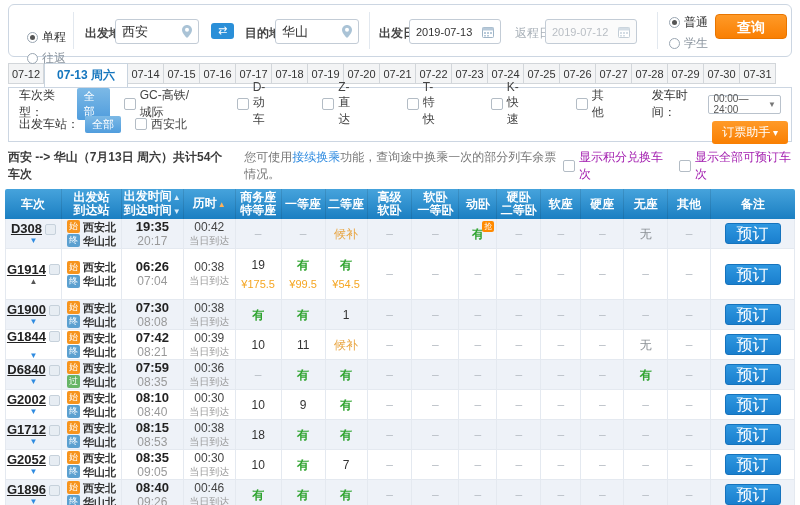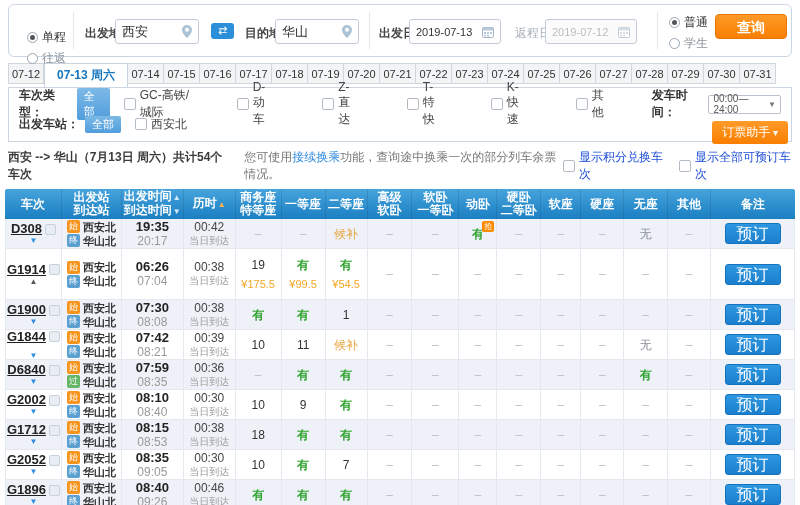--- a/index.html
+++ b/index.html
@@ -33,39 +33,39 @@
   .date-tabs { display:flex; align-items:flex-start; margin:6px 8px 0; height:24px; }
   .tab { width:36px; height:21px; line-height:20px; text-align:center; font-size:11px; color:#333;
     background:#f3f4f5; border:1px solid #d2d6da; border-left:none; cursor:pointer; white-space:nowrap; overflow:hidden; }
   .tab:first-child { border-left:1px solid #d2d6da; }
   .tab.sel { width:84px; height:24px; line-height:23px; background:#fff; color:#1576be;
     font-weight:bold; font-size:12px; border:1px solid #c9d4df; border-bottom:none; }
 
   
   .filter-box { position:relative; margin:0 8px; border:1px solid #ccd6e2; background:#fff; padding:5px 10px 6px; }
   .filter-row { display:flex; align-items:center; height:18px; margin:2px 0; }
-  .f-label { font-weight:bold; color:#333; margin-right:6px; }
+  .f-label { font-weight:normal; color:#333; margin-right:6px; }
   .chip { background:linear-gradient(#7cb9e6,#509ddd); color:#fff; font-size:11px;
     padding:1px 7px; border-radius:2px; margin-right:14px; cursor:pointer; }
   .cb-item { display:flex; align-items:center; gap:4px; margin-right:46px; color:#444; cursor:pointer; }
   .time-filter { margin-left:auto; display:flex; align-items:center; }
   .time-select { border:1px solid #b9c2cc; border-radius:2px; background:#fff; height:19px;
     display:flex; align-items:center; padding:0 4px; font-size:10px; color:#555; gap:6px; cursor:pointer; }
   .time-select .car { color:#777; font-size:8px; }
   .assistant-btn { position:absolute; right:3px; bottom:-3px; background:linear-gradient(#ff9a28,#f97f02);
     color:#fff; font-size:12px; padding:3px 10px; border-radius:3px; cursor:pointer; }
   .assistant-btn::after { content:" ▾"; font-size:10px; }
 
   
   .summary { display:flex; align-items:center; margin:7px 8px 6px; }
   .route { font-weight:bold; color:#3a3a3a; }
   .tip { margin-left:18px; color:#777; }
   .tip a { color:#2f8be0; text-decoration:none; }
   .summary-toggles { margin-left:auto; display:flex; gap:14px; }
-  .summary-toggles .cb-item { margin-right:0; color:#1d4ed8;align-items:center; }
+  .summary-toggles .cb-item { margin-right:0; color:#a21caf;align-items:center; }
 
   
   .train-table { margin:0 5px; }
   .thead { display:flex; background:linear-gradient(#46a3dc,#1b7fc2); border-radius:2px 2px 0 0; }
   .th { color:#fff; font-weight:bold; font-size:12px; display:flex; flex-direction:column;
     justify-content:center; align-items:center; height:30px; line-height:13px;
     border-right:1px solid rgba(0,0,0,0.10); }
   .th:last-child { border-right:none; }
   .th .arrow { font-size:8px; color:#d6ecfa; margin-left:1px; }
   .th .arrow.hot { color:#ffb259; }

